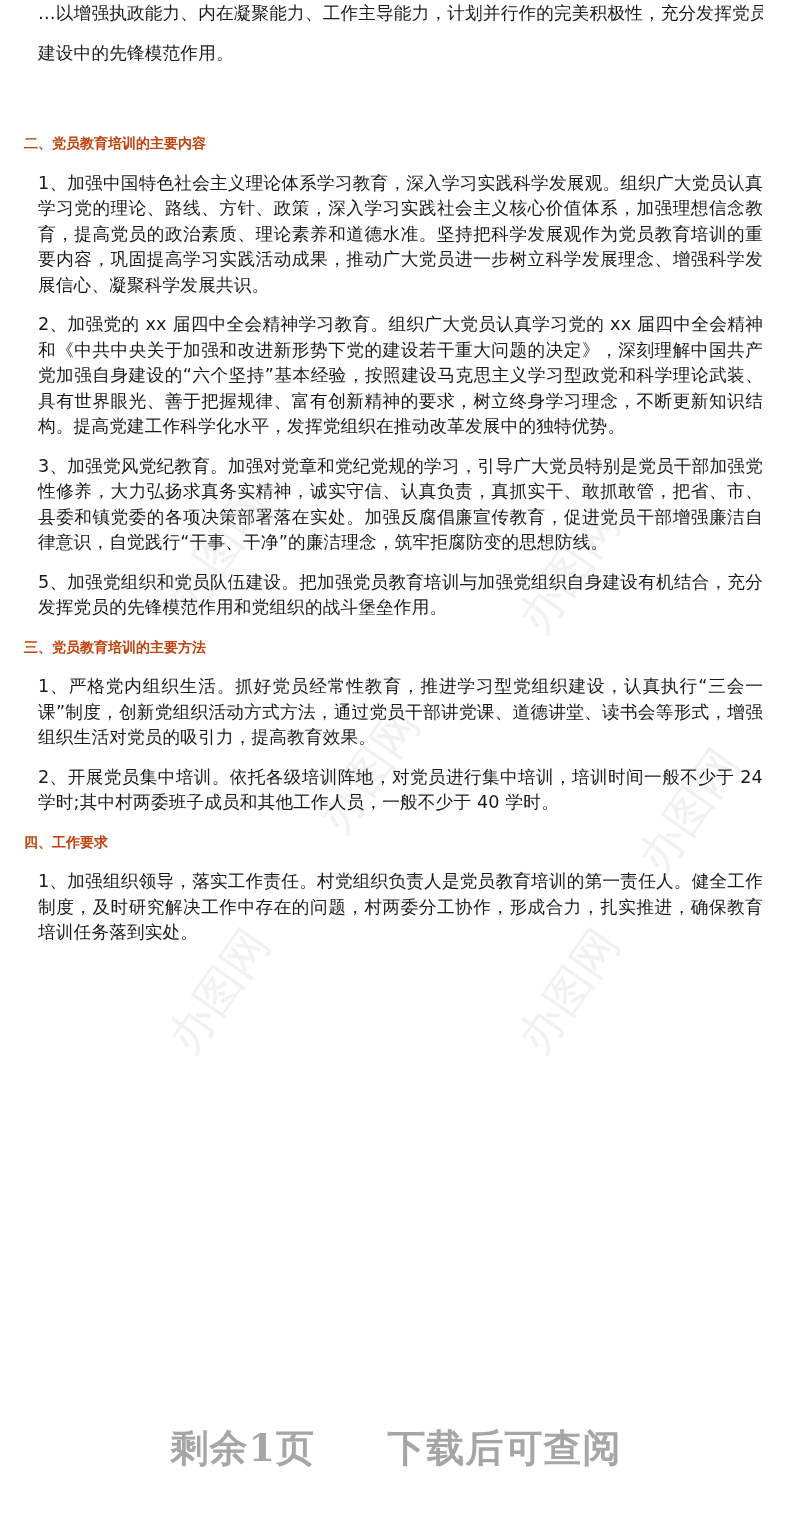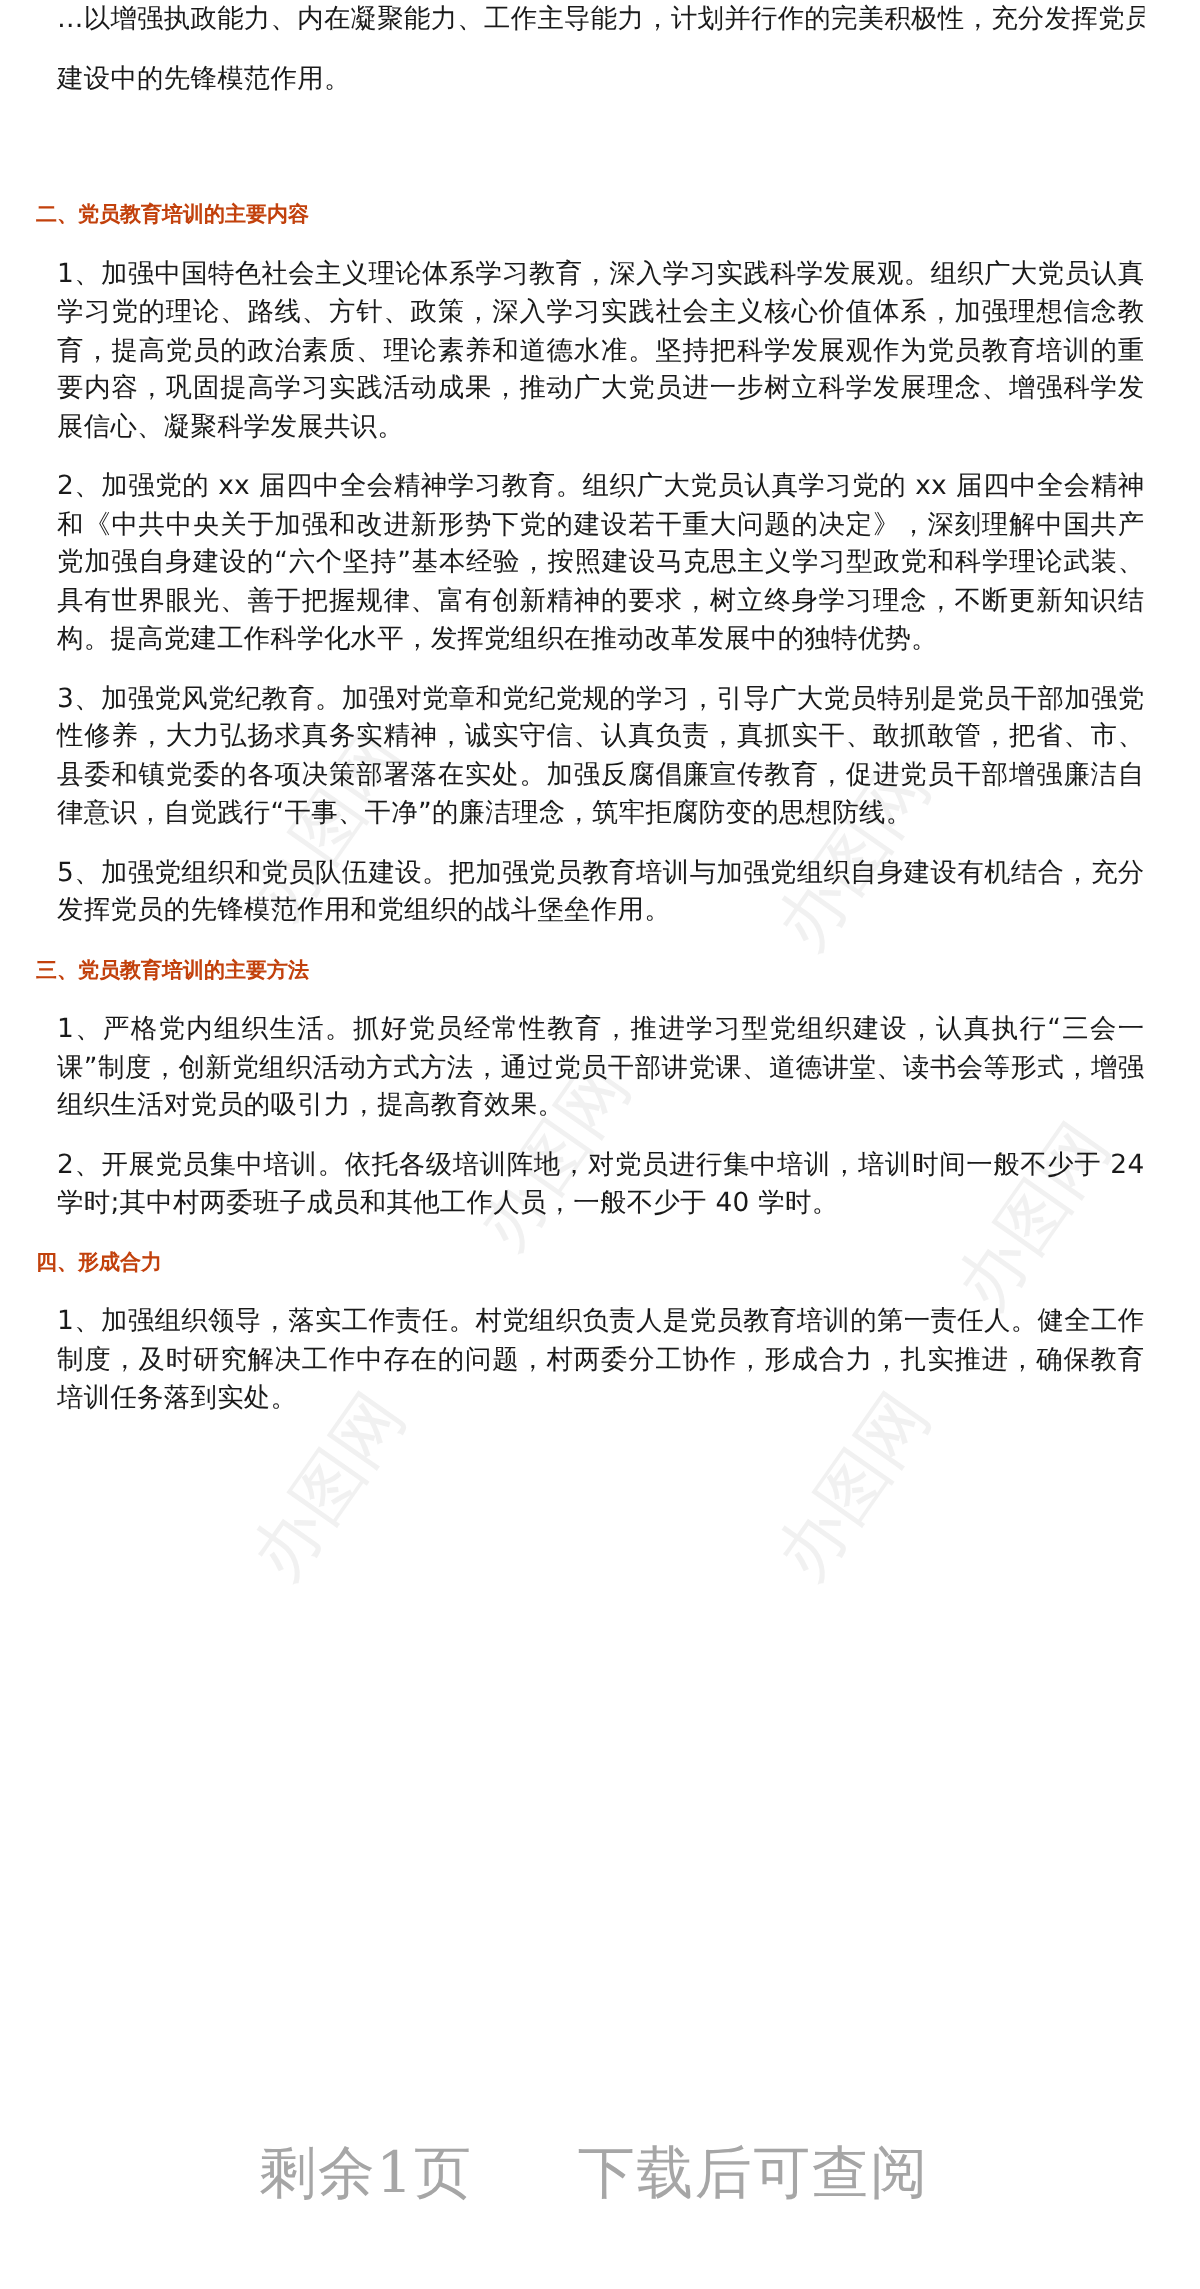--- a/index.html
+++ b/index.html
@@ -5,21 +5,21 @@
   html, body { margin: 0; padding: 0; background: #ffffff; }
   body { width: 800px; height: 1526px; position: relative; overflow: hidden;
          font-family: "DejaVu Sans", "Liberation Sans", sans-serif; color: #1a1a1a; }
   .page { position: absolute; left: 24px; top: -13px; width: 753px; }
   .para { font-size: 17.6px; line-height: 25.5px; margin: 14px; text-align: justify;
           letter-spacing: 0.2px; word-break: break-all; }
   .cut { margin-bottom: 0; }
   .gap { height: 51px; }
   .heading { font-size: 14px; line-height: 25.5px; font-weight: bold; margin: 0; color: #c2410c; }
   .more-banner { position: absolute; left: 0; top: 1423px; width: 792px; text-align: center;
-                 font-family: "DejaVu Serif", "Liberation Serif", serif; font-weight: normal;
+                 font-family: "DejaVu Serif", "Liberation Serif", serif; font-weight: bold;
                  font-size: 38px; color: #a6a6a6; letter-spacing: 1px; }
   .more-banner span { display: inline-block; }
   .more-banner .sep { width: 44px; }
   .wm { position: absolute; color: rgba(150,150,150,0.13); font-size: 46px;
         transform: rotate(-55deg); font-family: "DejaVu Sans", sans-serif;
         pointer-events: none; white-space: nowrap; }
 </style>
 </head>
 <body>
 
@@ -43,21 +43,21 @@
     <p class="para">5、加强党组织和党员队伍建设。把加强党员教育培训与加强党组织自身建设有机结合，充分发挥党员的先锋模范作用和党组织的战斗堡垒作用。</p>
   </div>
 
   <div>
     <h2 class="heading">三、党员教育培训的主要方法</h2>
     <p class="para">1、严格党内组织生活。抓好党员经常性教育，推进学习型党组织建设，认真执行“三会一课”制度，创新党组织活动方式方法，通过党员干部讲党课、道德讲堂、读书会等形式，增强组织生活对党员的吸引力，提高教育效果。</p>
     <p class="para">2、开展党员集中培训。依托各级培训阵地，对党员进行集中培训，培训时间一般不少于 24 学时;其中村两委班子成员和其他工作人员，一般不少于 40 学时。</p>
   </div>
 
   <div>
-    <h2 class="heading">四、形成合力</h2>
+    <h2 class="heading">四、工作要求</h2>
     <p class="para">1、加强组织领导，落实工作责任。村党组织负责人是党员教育培训的第一责任人。健全工作制度，及时研究解决工作中存在的问题，村两委分工协作，形成合力，扎实推进，确保教育培训任务落到实处。</p>
   </div>
 </div>
 
 <div class="more-banner">
   <span>剩余1页</span>
   <span class="sep"></span>
   <span>下载后可查阅</span>
 </div>
 

